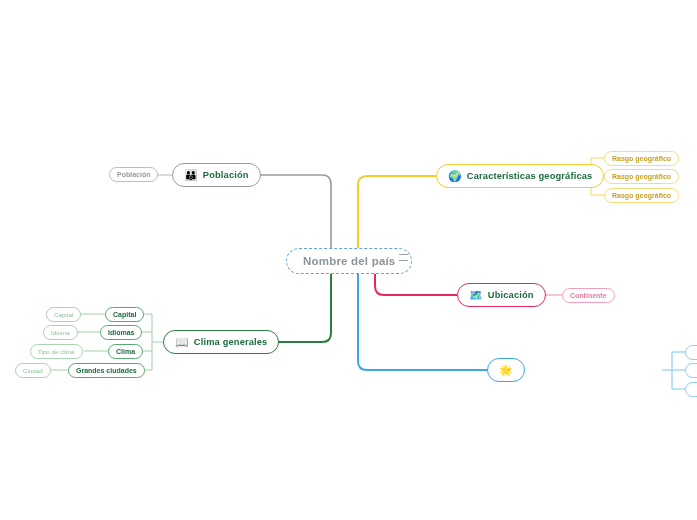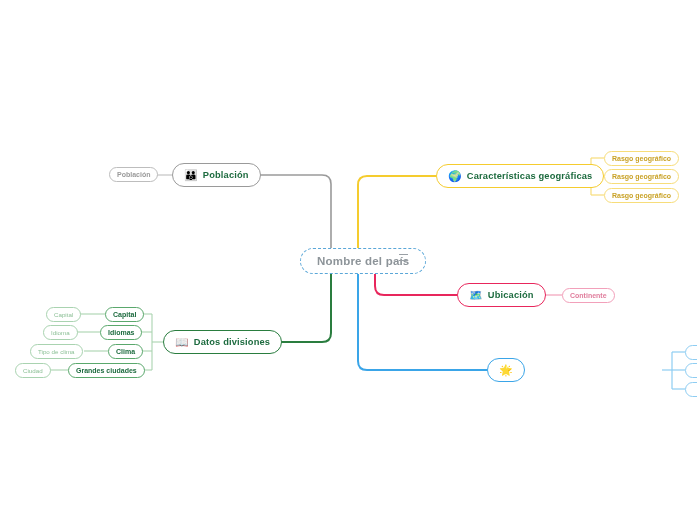--- a/index.html
+++ b/index.html
@@ -156,21 +156,21 @@
     <path d="M152,332 L138,332" fill="none" stroke="#a9d3b0" stroke-width="1.1"></path>
     <path d="M152,351 L138,351" fill="none" stroke="#a9d3b0" stroke-width="1.1"></path>
     <path d="M152,370 L138,370" fill="none" stroke="#a9d3b0" stroke-width="1.1"></path>
 
     <path d="M105,314 L80,314" fill="none" stroke="#a9d3b0" stroke-width="1.1"></path>
     <path d="M100,332 L76,332" fill="none" stroke="#a9d3b0" stroke-width="1.1"></path>
     <path d="M108,351 L84,351" fill="none" stroke="#a9d3b0" stroke-width="1.1"></path>
     <path d="M68,370 L48,370" fill="none" stroke="#a9d3b0" stroke-width="1.1"></path>
   </svg>
 
-  <div class="node root" style="left:300px; top:248px;text-align:right;">
+  <div class="node root" style="left:286px; top:248px;text-align:right;">
     <span>Nombre del país</span>
   </div>
 
   <div class="hamburger" style="left:399px; top:254px;">
     <span></span>
     <span></span>
   </div>
 
   <div class="node l1 c-gray" style="left:172px; top:163px;">
     <span class="emoji">👪</span>
@@ -210,21 +210,21 @@
   </div>
   <div class="node l2 c-blue-l" style="left:685px; top:363px; min-width:22px;">
     <span></span>
   </div>
   <div class="node l2 c-blue-l" style="left:685px; top:382px; min-width:22px;">
     <span></span>
   </div>
 
   <div class="node l1 c-green" style="left:163px; top:330px;">
     <span class="emoji">📖</span>
-    <span>Datos divisiones</span>
+    <span>Clima generales</span>
   </div>
 
   <div class="node l2 c-green-m" style="left:105px; top:307px;">
     <span>Capital</span>
   </div>
   <div class="node l2 c-green-m" style="left:100px; top:325px;">
     <span>Idiomas</span>
   </div>
   <div class="node l2 c-green-m" style="left:108px; top:344px;">
     <span>Clima</span>

